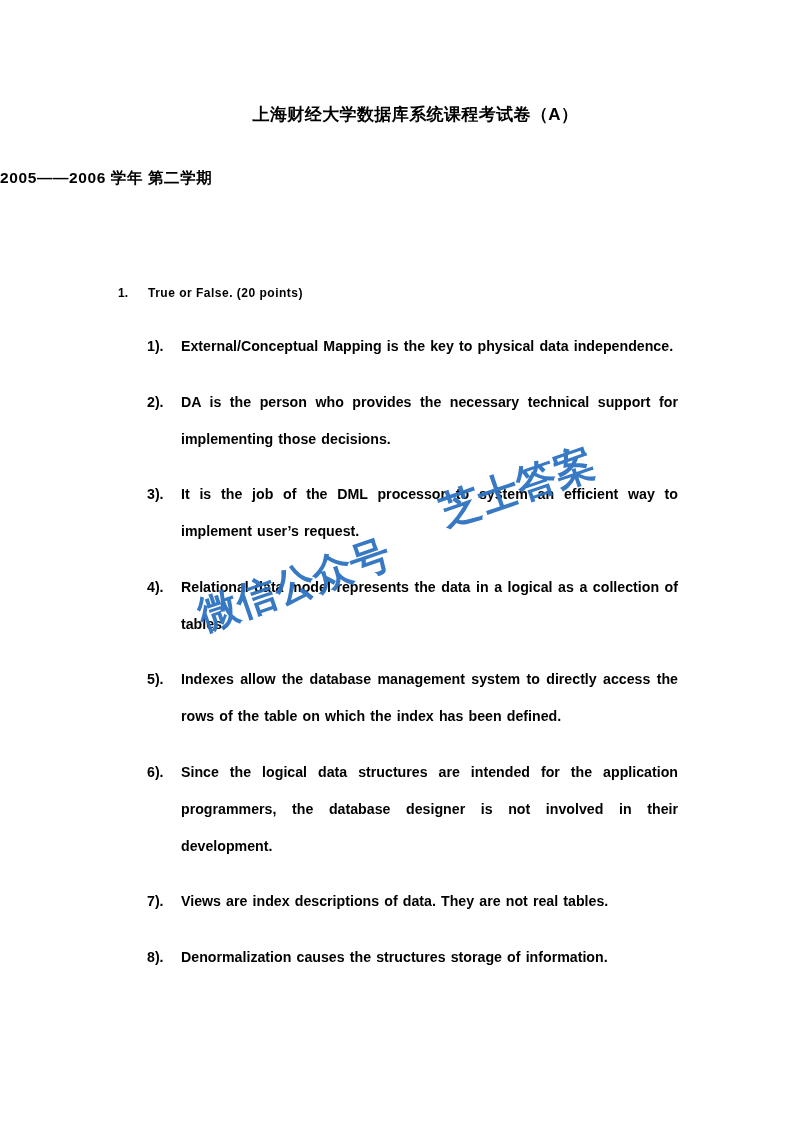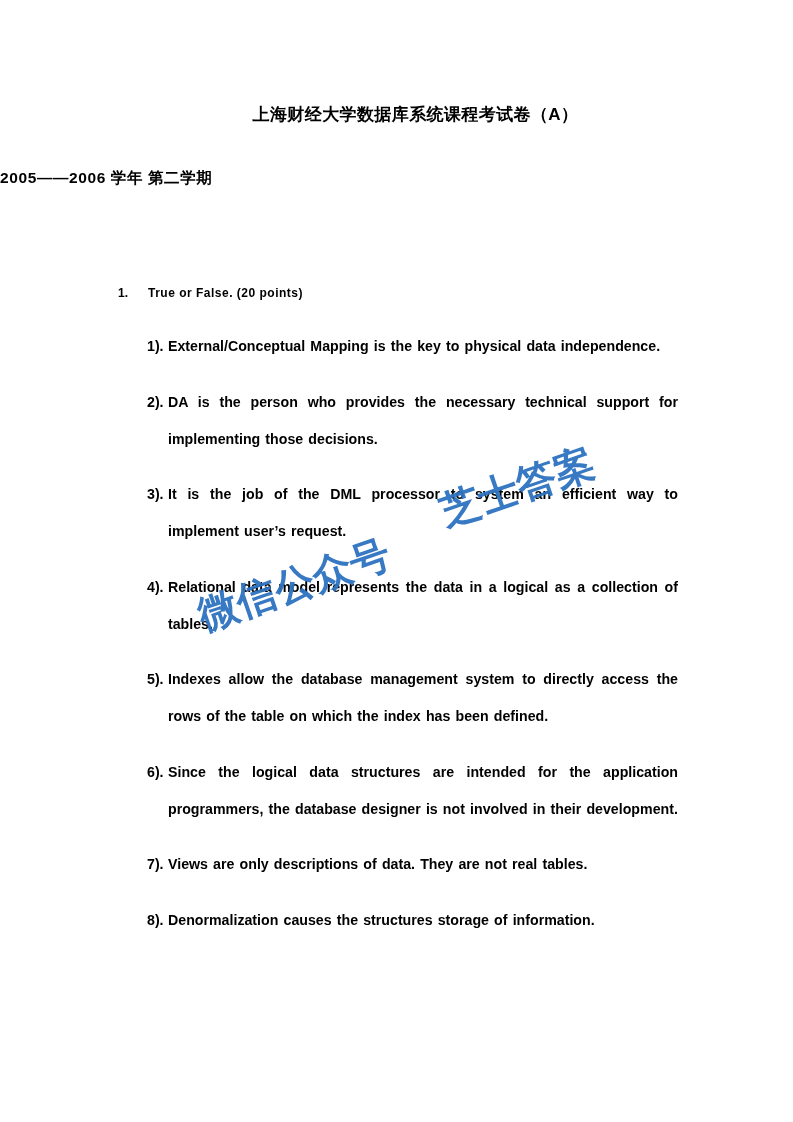--- a/index.html
+++ b/index.html
@@ -99,20 +99,21 @@
     word-spacing: 1.2px;
   }
   .qitem .qnum {
     position: absolute;
     left: 0;
     top: 0;
     font-weight: bold;
   }
   .qitem .qtext {
     display: block;
+    margin-left: 13px;
   }
 
   
   .watermark {
     position: absolute;
     left: 196px;
     top: 478px;
     width: 420px;
     height: 160px;
     pointer-events: none;
@@ -171,21 +172,21 @@
       <span class="qtext">Indexes allow the database management system to directly access the rows of the table on which the index has been defined.</span>
     </div>
 
     <div class="qitem">
       <span class="qnum">6).</span>
       <span class="qtext">Since the logical data structures are intended for the application programmers, the database designer is not involved in their development.</span>
     </div>
 
     <div class="qitem">
       <span class="qnum">7).</span>
-      <span class="qtext">Views are only descriptions of data. They are not real tables.</span>
+      <span class="qtext">Views are index descriptions of data. They are not real tables.</span>
     </div>
 
     <div class="qitem">
       <span class="qnum">8).</span>
       <span class="qtext">Denormalization causes the structures storage of information.</span>
     </div>
 
   </div>
 
   <div class="watermark">

